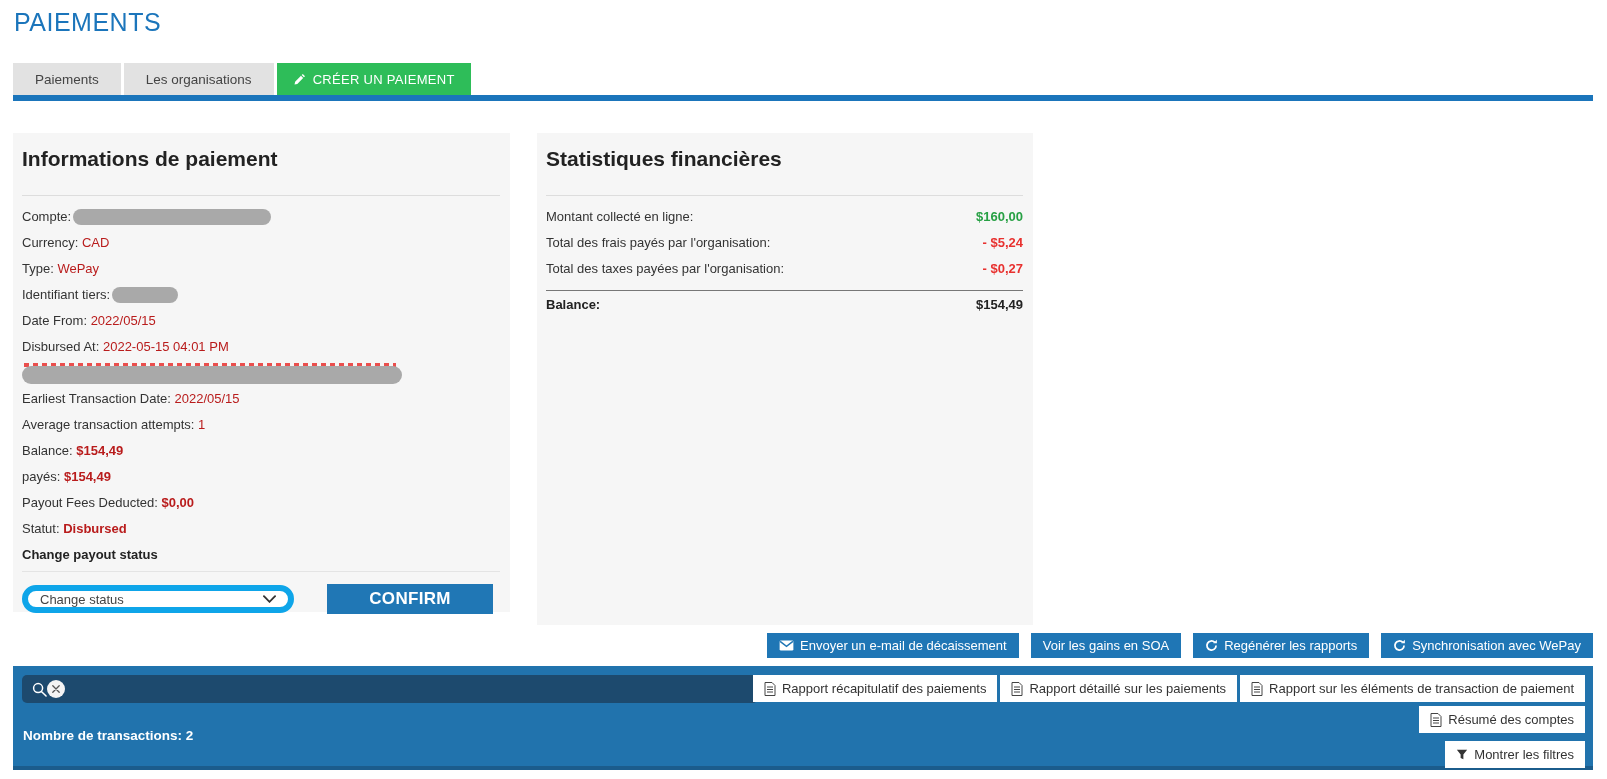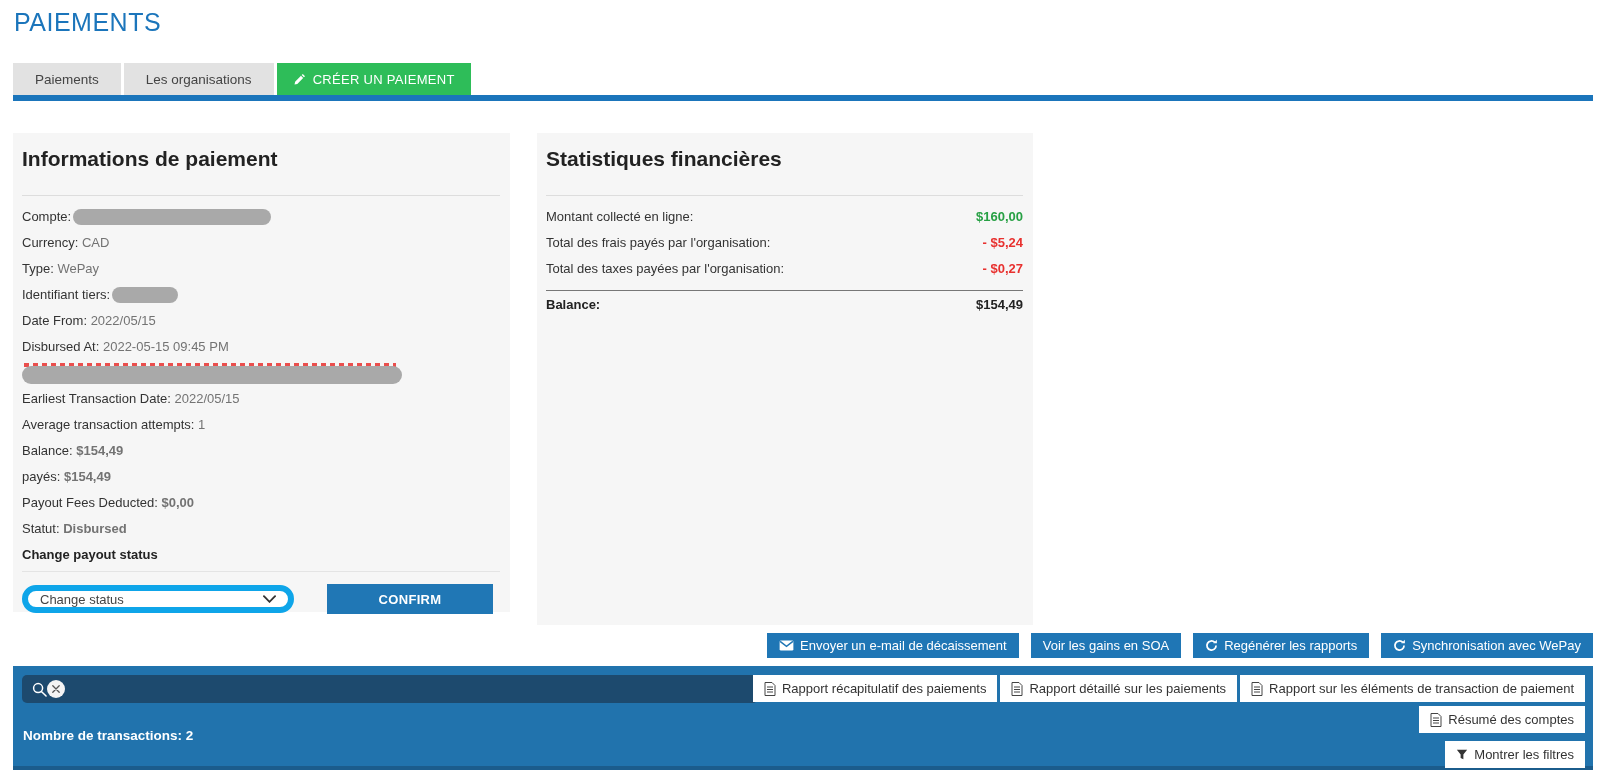--- a/index.html
+++ b/index.html
@@ -15,37 +15,37 @@
   .blue-rule { position:absolute; left:13px; right:14px; top:95px; height:6px; background:#1b75bb; }
 
   
   .panel { position:absolute; background:#f6f6f6; padding:12px 10px 12px 9px; }
   .panel-left  { left:13px; top:133px; width:497px; height:479px; }
   .panel-right { left:537px; top:133px; width:496px; height:492px; }
   .panel h2 { font-size:21px; font-weight:bold; color:#222; padding:2px 0 24px 0; border-bottom:1px solid #ddd; margin-bottom:8px; }
 
   .info-row { font-size:13px; color:#333; height:26px; line-height:26px; white-space:nowrap; }
   .info-row .lbl { color:#333; }
-  .info-row .val { color:#737373; }
+  .info-row .val { color:#b91c1c; }
   .val-bold { font-weight:bold; color:#222; }
   .val-red { color:#e8312f; }
   .heading-sm { font-size:13px; font-weight:bold; color:#222; height:26px; line-height:26px; }
 
   .pill { display:inline-block; background:#a9a9a9; border-radius:9px; height:16px; vertical-align:middle; margin-left:2px; position:relative; top:-1px; }
   .pill-account { width:198px; }
   .pill-id { width:66px; }
   .redact-line { position:relative; height:26px; }
   .peek-red { position:absolute; left:2px; top:3px; width:372px; height:4px;
       background:repeating-linear-gradient(90deg,#e8312f 0 5px, transparent 5px 9px); opacity:0.85; }
   .pill-full { position:absolute; left:0; top:6px; width:380px; height:18px; background:#a9a9a9; border-radius:9px; }
 
   .status-divider { border-top:1px solid #e4e4e4; margin:3px 0 12px 0; }
   .status-controls { display:flex; justify-content:space-between; align-items:center; padding-right:7px; }
   .status-select { width:272px; height:28px; border:6px solid #0ea5e9; border-radius:14px; background:#fff; display:flex; align-items:center; justify-content:space-between; padding:0 12px; font-size:13px; color:#444; cursor:pointer; }
-  .btn-confirm { width:166px; height:30px; background:#2077b5; color:#fff; font-size:13px; font-weight:bold; border:none; letter-spacing:0.3px; cursor:pointer; }
+  .btn-confirm { width:166px; height:30px; background:#2077b5; color:#fff; font-size:17px; font-weight:bold; border:none; letter-spacing:0.3px; cursor:pointer; }
 
   
   .stat-row { display:flex; justify-content:space-between; font-size:13px; color:#333; height:26px; line-height:26px; }
   .stat-row .sv { font-weight:bold; }
   .sv-green { color:#27a044; }
   .sv-red { color:#e8312f; }
   .stat-balance { display:flex; justify-content:space-between; font-size:13px; height:28px; line-height:28px; border-top:1px solid #777; margin-top:8px; font-weight:bold; color:#222; }
 
   
   .actions-row { position:absolute; top:633px; right:14px; display:flex; gap:12px; }
@@ -101,21 +101,21 @@
   </div>
   <div class="info-row">
     <span class="lbl">Identifiant tiers:</span><span class="pill pill-id"></span>
   </div>
   <div class="info-row">
     <span class="lbl">Date From:</span>
     <span class="val">2022/05/15</span>
   </div>
   <div class="info-row">
     <span class="lbl">Disbursed At:</span>
-    <span class="val">2022-05-15 09:45 PM</span>
+    <span class="val">2022-05-15 04:01 PM</span>
   </div>
   <div class="redact-line">
     <span class="peek-red"></span>
     <span class="pill-full"></span>
   </div>
   <div class="info-row">
     <span class="lbl">Earliest Transaction Date:</span>
     <span class="val val-red">2022/05/15</span>
   </div>
   <div class="info-row">

